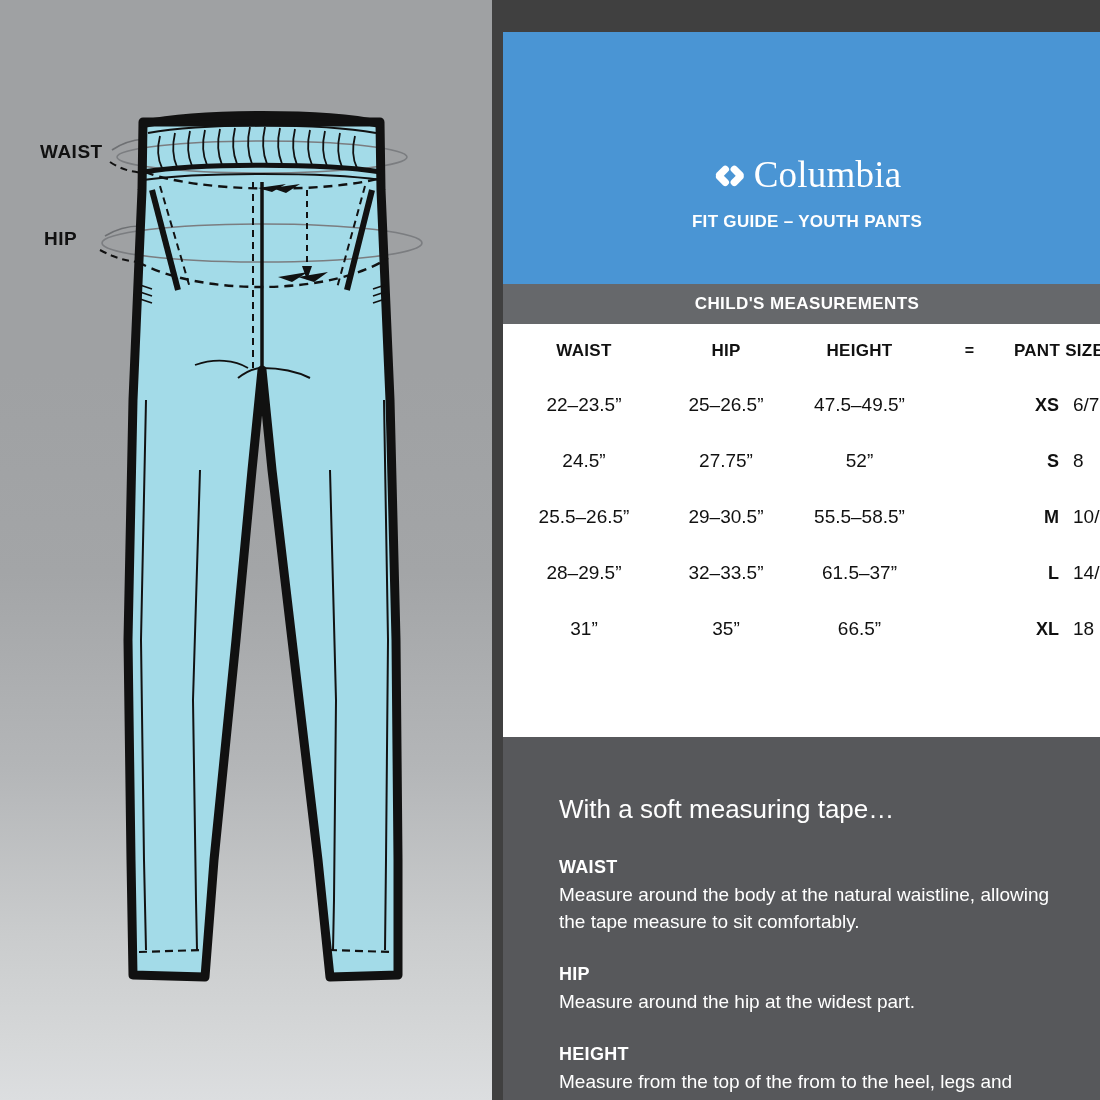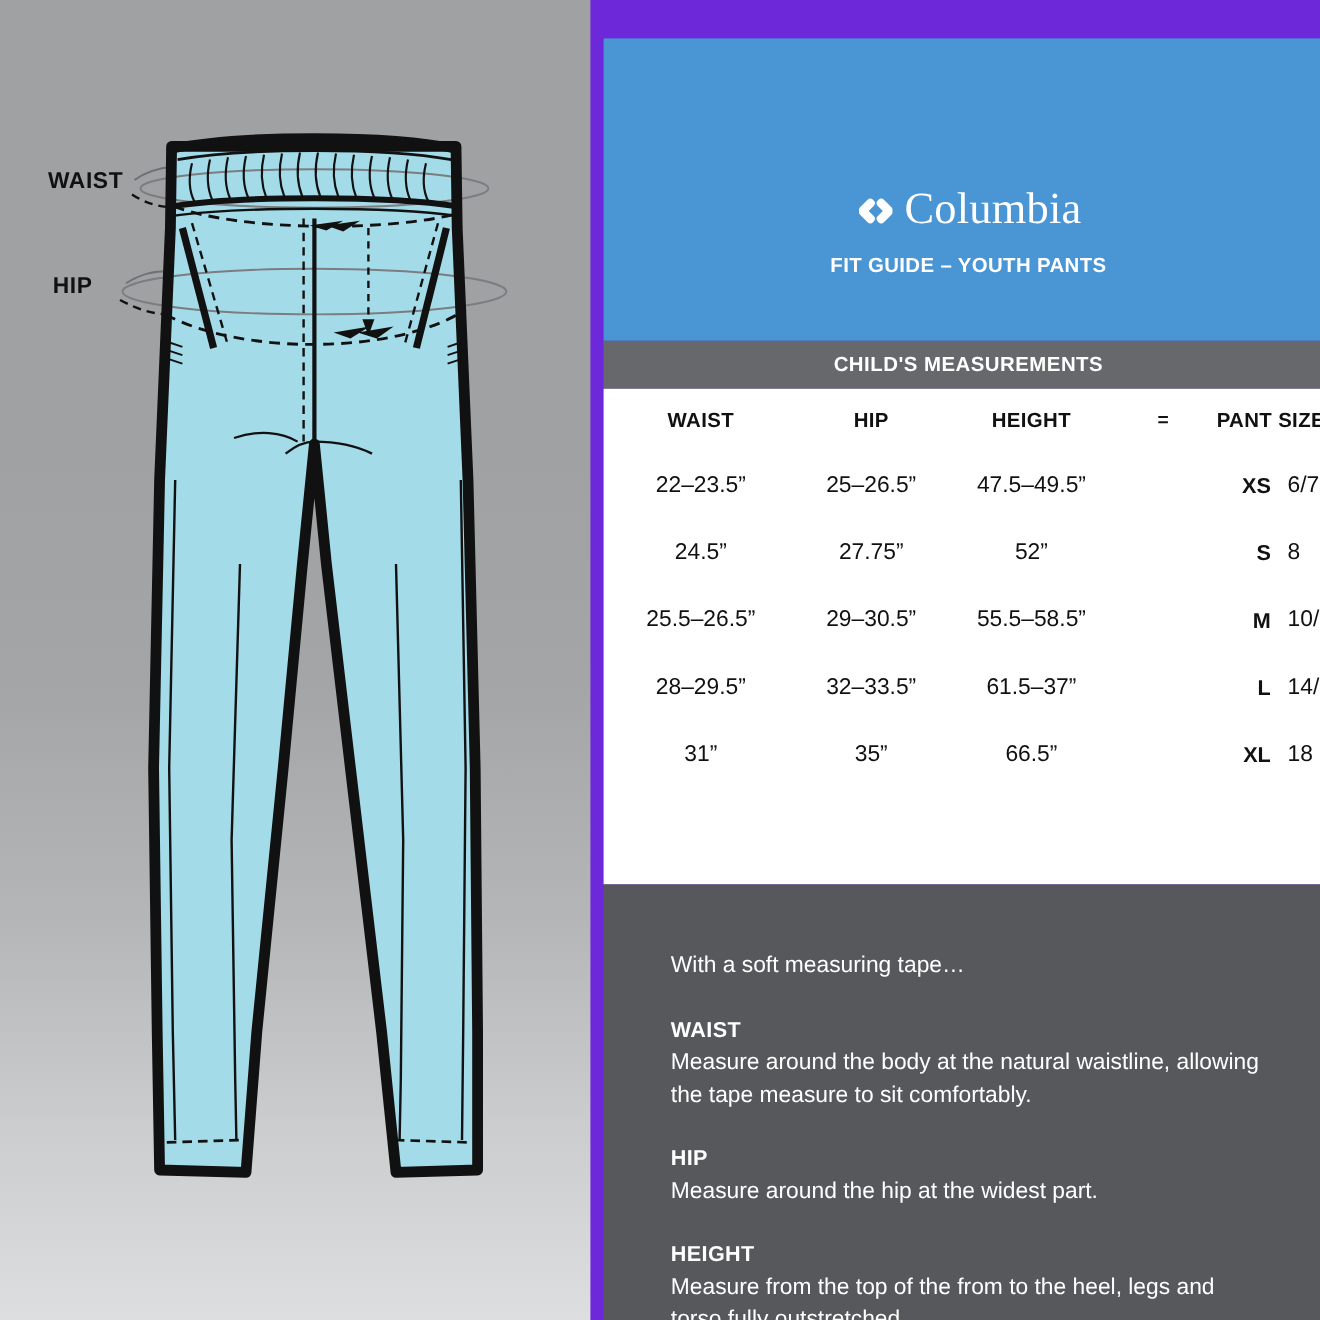--- a/index.html
+++ b/index.html
@@ -8,21 +8,21 @@
     background: #ffffff;
   }
   body {
     font-family: "Liberation Sans", sans-serif;
   }
   #page {
     position: relative;
     width: 1100px;
     height: 1100px;
     overflow: hidden;
-    background: #6d28d9;
+    background: #404040;
   }
 
   
   #illustration-panel {
     position: absolute;
     left: 0; top: 0;
     width: 492px;
     height: 1100px;
     background: linear-gradient(to bottom,
         #9fa1a3 0%,
@@ -168,21 +168,21 @@
     background: #57585b;
     color: #ffffff;
   }
   #instructions-inner {
     position: absolute;
     left: 56px;
     top: 55px;
     width: 500px;
   }
   .instr-intro {
-    font-size: 19px;
+    font-size: 26px;
     margin: 0 0 30px 0;
     line-height: 1.35;
   }
   .instr-heading {
     font-size: 18px;
     font-weight: bold;
     letter-spacing: 0.3px;
     margin: 0 0 4px 0;
   }
   .instr-body {

